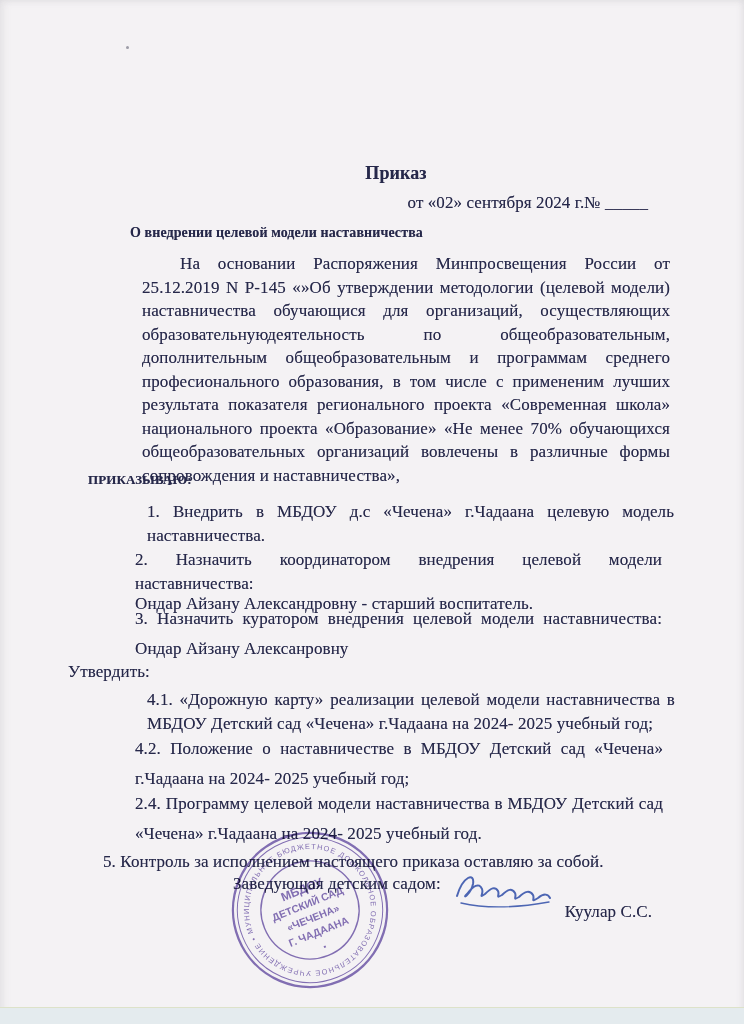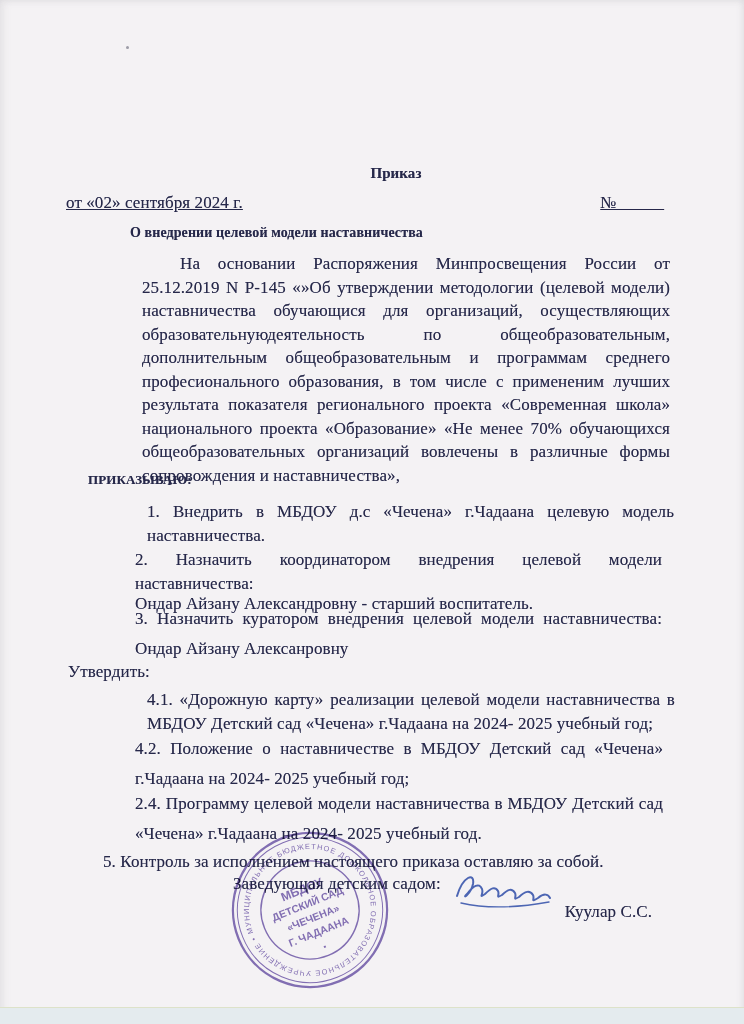--- a/index.html
+++ b/index.html
@@ -20,24 +20,24 @@
     line-height: 23.5px;
     letter-spacing: 0.1px;
     text-shadow: 0 0 0.5px rgba(38,40,74,0.45);
   }
   .bold { font-weight: bold; }
   .center { text-align: center; }
   .justify { text-align: justify; margin-left: 12px; }
   .stretch { text-align: justify; text-align-last: justify; }
   .header-block { left: 0; right: 0; top: 38px; }
   .header-line { margin: 0 40px 12px 40px; }
-  .order-title { left: 0; right: 0; top: 162px; font-size: 15px; margin-left: 48px; }
+  .order-title { left: 0; right: 0; top: 162px; font-size: 18px; margin-left: 48px; }
   .date-row {
-    left: 66px; top: 191px; width: 598px;
-    display: flex; justify-content: space-between; text-decoration: underline;
+    left: 50px; top: 191px; width: 598px;
+    display: flex; justify-content: flex-end;
   }
   .subject { left: 130px; top: 221px; width: 530px; font-size: 14px; }
   .preamble {
     left: 130px; top: 252px; width: 528px;
     text-indent: 38px;
   }
   .prikaz { left: 88px; top: 468px; font-size: 13px; }
   .item1 { left: 135px; top: 500px; width: 527px; }
   .item2 { left: 135px; top: 548px; width: 527px; }
   .name1 { left: 135px; top: 578px; width: 527px; margin-top: 14px; }

